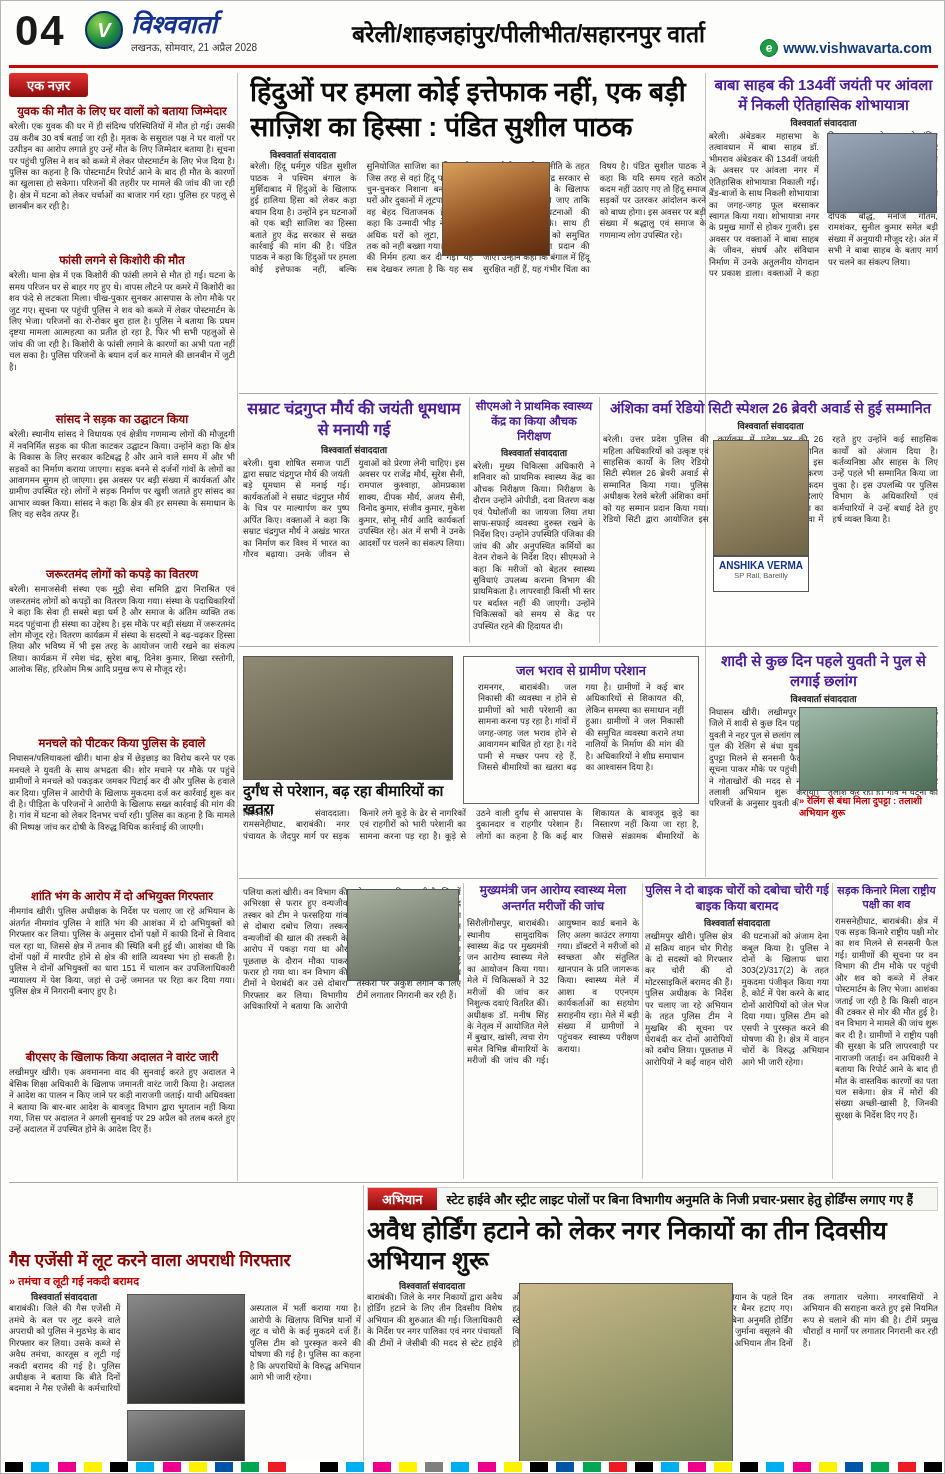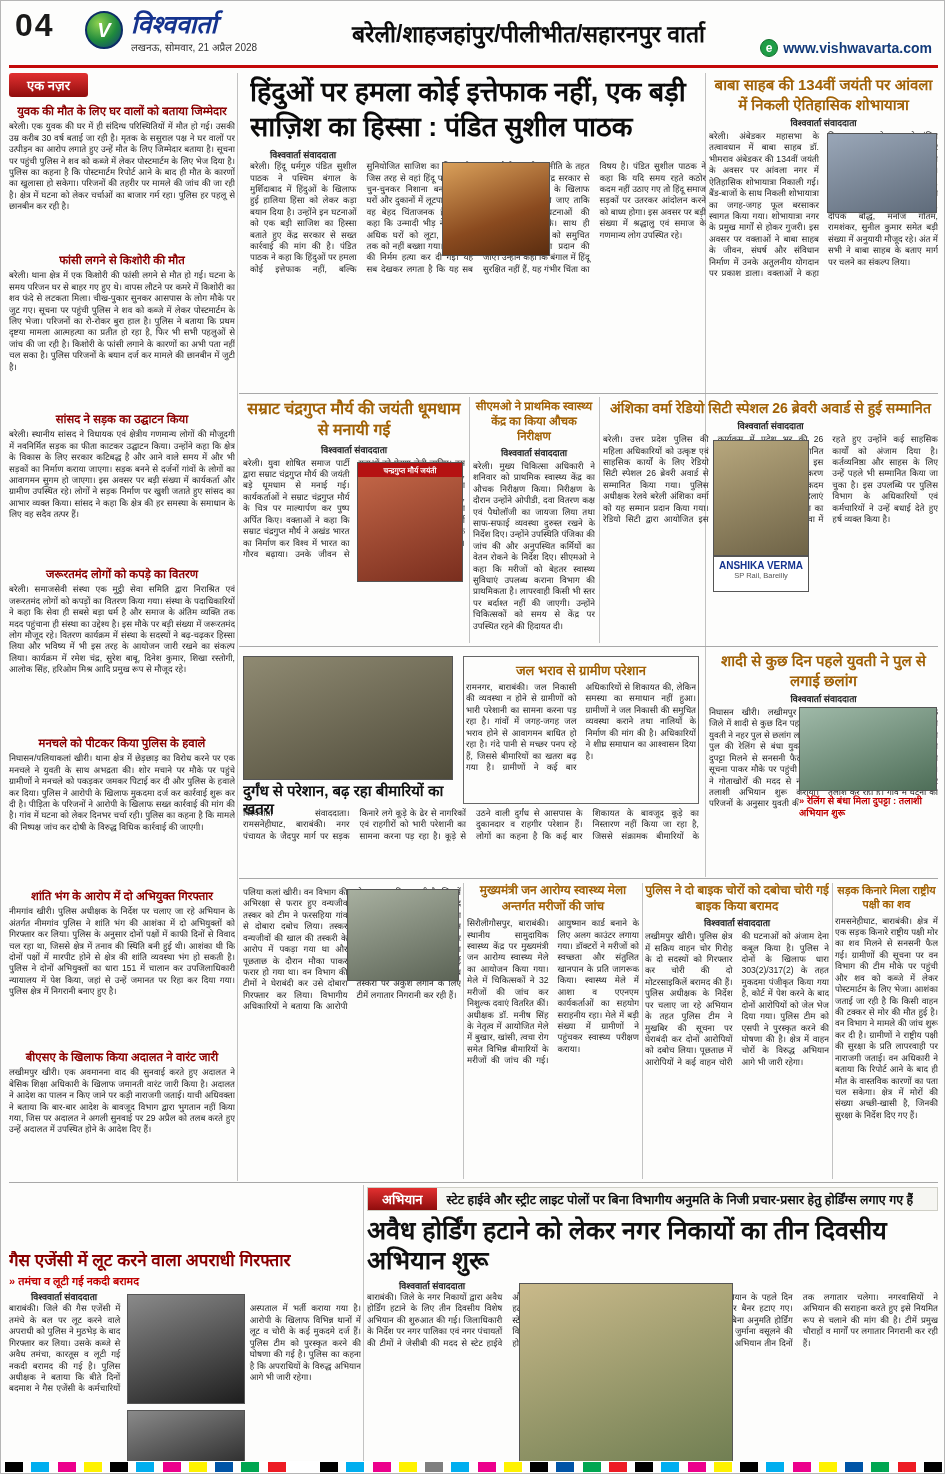--- a/index.html
+++ b/index.html
@@ -1,20 +1,20 @@
 <!DOCTYPE html>
 <html lang="hi"><head>
 <meta charset="utf-8">
 <title>Vishwavarta - Page 04</title>
 <style>
   *{margin:0;padding:0;box-sizing:border-box}
   body{background:#dcdcdc;font-family:"Liberation Sans","DejaVu Sans",sans-serif}
   .page{position:relative;width:945px;height:1474px;background:#fdfdfc;margin:0 auto;overflow:hidden;color:#111;border:1px solid #b5b5b5}
   
-  .pagenum{position:absolute;left:14px;top:6px;font-size:32px;font-weight:bold;letter-spacing:2px;color:#1a1a1a}
+  .pagenum{position:absolute;left:14px;top:6px;font-size:42px;font-weight:bold;letter-spacing:2px;color:#1a1a1a}
   .logo-wrap{position:absolute;left:84px;top:10px;display:flex;gap:8px;align-items:flex-start}
   .logo-icon{width:38px;height:38px;border-radius:50%;background:radial-gradient(circle at 35% 30%,#8fd24f,#1f8a3d 55%,#123a7a);color:#fff;display:flex;align-items:center;justify-content:center;font-size:20px;font-weight:bold;font-style:italic;border:2px solid #0d2d66}
   .logo-text{font-size:25px;font-weight:bold;font-style:italic;color:#15338e;line-height:1.05}
   .dateline{font-size:10px;color:#333;margin-top:3px}
   .section-title{position:absolute;left:295px;top:16px;width:465px;text-align:center;font-size:23px;font-weight:bold;color:#0c0c0c}
   .website{position:absolute;right:12px;top:38px;display:flex;align-items:center;gap:5px;font-size:14px;font-weight:bold;color:#123a7a}
   .e-icon{width:18px;height:18px;border-radius:50%;background:#1f9d46;color:#fff;display:flex;align-items:center;justify-content:center;font-size:12px;font-weight:bold;border:1px solid #14702f}
   .red-rule{position:absolute;left:8px;top:64px;width:929px;height:3px;background:#c30909}
   .hline{position:absolute;height:1px;background:#a8a8a8}
   .vline{position:absolute;width:1px;background:#c2c2c2}
@@ -41,23 +41,23 @@
   .ph-garbage{background:linear-gradient(160deg,#8f8a72,#4f4b3a)}
   .ph-river{background:linear-gradient(160deg,#9fb9a8,#4e6e58)}
   .ph-group{background:linear-gradient(160deg,#a8b0a0,#5c6456)}
   .ph-police{background:linear-gradient(160deg,#8fa3b5,#43586b)}
   .ph-cctv{background:linear-gradient(160deg,#8a8a8a,#1e1e1e)}
   .ph-street{background:linear-gradient(160deg,#c9b98a,#6b7b4f)}
   .ph-banner{position:absolute;left:0;right:0;top:0;background:#b51212;color:#fff;font-size:7.5px;font-weight:bold;text-align:center;padding:2px 1px}
   .ph-banner-bottom{position:absolute;left:0;right:0;bottom:0;background:#15338e;color:#ffe84d;font-size:8px;font-weight:bold;text-align:center;padding:2px 1px}
   .cap{font-size:15px;font-weight:bold;line-height:1.2;color:#111}
   .h-main{font-size:27px;line-height:1.28;font-weight:bold;color:#0b0b0b}
-  .h-c{text-align:center;font-weight:bold;color:#a16207}
+  .h-c{text-align:center;font-weight:bold;color:#4c1d95}
   .subhead-red{color:#c00000;font-weight:bold}
-  .jal-box{border:1px solid #666;padding:4px 2px;overflow:hidden}
+  .jal-box{border:1px solid #666;padding:4px 14px;overflow:hidden}
   
   .abhiyan-strip{position:absolute;left:366px;top:1186px;width:571px;height:24px;display:flex;align-items:center;background:#f6f6f2;border:1px solid #cfcfc6}
   .abhiyan-label{background:linear-gradient(#e23030,#8f0d0d);color:#fff;font-weight:bold;font-size:13px;padding:2px 14px;height:100%;display:flex;align-items:center}
   .abhiyan-text{font-size:12.5px;font-weight:bold;padding-left:10px;color:#101010;white-space:nowrap;overflow:hidden}
   .color-bar{position:absolute;left:0;top:1460px;width:945px;height:12px;display:flex;align-items:center;justify-content:space-between;padding:0 4px;background:#fff}
   .swatch{width:18px;height:10px;flex:0 0 auto}
   .caption-box{position:absolute;background:#fff;border:1px solid #555;text-align:center;overflow:hidden}
   .cap-name{font-size:10px;font-weight:bold;color:#15338e;margin-top:3px}
   .cap-sub{font-size:7.5px;color:#555}
 </style>
@@ -142,23 +142,20 @@
       <div class="body-text cols2" style="height:240px">बरेली। अंबेडकर महासभा के तत्वावधान में बाबा साहब डॉ. भीमराव अंबेडकर की 134वीं जयंती के अवसर पर आंवला नगर में ऐतिहासिक शोभायात्रा निकाली गई। बैंड-बाजों के साथ निकली शोभायात्रा का जगह-जगह फूल बरसाकर स्वागत किया गया। शोभायात्रा नगर के प्रमुख मार्गों से होकर गुजरी। इस अवसर पर वक्ताओं ने बाबा साहब के जीवन, संघर्ष और संविधान निर्माण में उनके अतुलनीय योगदान पर प्रकाश डाला। वक्ताओं ने कहा कि बाबा साहब ने समाज के वंचित वर्गों को सम्मान से जीने का अधिकार दिलाया और शिक्षित बनो, संगठित रहो, संघर्ष करो का मंत्र दिया। कार्यक्रम में हंसराज मौर्य, रवि सागर, अशोक आनंद, सीताराम, सोहन लाल, प्रेमचंद गौतम, राजेश कुमार, दीपक बौद्ध, मनोज गौतम, रामशंकर, सुनील कुमार समेत बड़ी संख्या में अनुयायी मौजूद रहे। अंत में सभी ने बाबा साहब के बताए मार्ग पर चलने का संकल्प लिया।</div>
       <div class="photo ph-crowd" style="left:118px;top:2px;width:110px;height:80px"></div>
     </div>
   </article>
 
   <article class="art" style="left:242px;top:398px;width:222px;height:244px">
     <h2 class="h-c" style="font-size:16px;line-height:1.3">सम्राट चंद्रगुप्त मौर्य की जयंती धूमधाम से मनायी गई</h2>
     <div class="byline">विश्ववार्ता संवाददाता</div>
     <div class="rel" style="height:186px">
       <div class="body-text cols2" style="height:186px">बरेली। युवा शोषित समाज पार्टी द्वारा सम्राट चंद्रगुप्त मौर्य की जयंती बड़े धूमधाम से मनाई गई। कार्यकर्ताओं ने सम्राट चंद्रगुप्त मौर्य के चित्र पर माल्यार्पण कर पुष्प अर्पित किए। वक्ताओं ने कहा कि सम्राट चंद्रगुप्त मौर्य ने अखंड भारत का निर्माण कर विश्व में भारत का गौरव बढ़ाया। उनके जीवन से युवाओं को प्रेरणा लेनी चाहिए। इस अवसर पर राजेंद्र मौर्य, सुरेश सैनी, रामपाल कुश्वाहा, ओमप्रकाश शाक्य, दीपक मौर्य, अजय सैनी, विनोद कुमार, संजीव कुमार, मुकेश कुमार, सोनू मौर्य आदि कार्यकर्ता उपस्थित रहे। अंत में सभी ने उनके आदर्शों पर चलने का संकल्प लिया।</div>
-      <div class="photo ph-event" style="left:114px;top:4px;width:106px;height:120px">
-        <div class="ph-banner">चन्द्रगुप्त मौर्य जयंती</div>
-      </div>
     </div>
   </article>
 
   <article class="art" style="left:472px;top:398px;width:122px;height:244px">
     <h2 class="h-c" style="font-size:11.5px;line-height:1.3">सीएमओ ने प्राथमिक स्वास्थ्य केंद्र का किया औचक निरीक्षण</h2>
     <div class="byline">विश्ववार्ता संवाददाता</div>
     <div class="body-text" style="height:172px">बरेली। मुख्य चिकित्सा अधिकारी ने शनिवार को प्राथमिक स्वास्थ्य केंद्र का औचक निरीक्षण किया। निरीक्षण के दौरान उन्होंने ओपीडी, दवा वितरण कक्ष एवं पैथोलॉजी का जायजा लिया तथा साफ-सफाई व्यवस्था दुरुस्त रखने के निर्देश दिए। उन्होंने उपस्थिति पंजिका की जांच की और अनुपस्थित कर्मियों का वेतन रोकने के निर्देश दिए। सीएमओ ने कहा कि मरीजों को बेहतर स्वास्थ्य सुविधाएं उपलब्ध कराना विभाग की प्राथमिकता है। लापरवाही किसी भी स्तर पर बर्दाश्त नहीं की जाएगी। उन्होंने चिकित्सकों को समय से केंद्र पर उपस्थित रहने की हिदायत दी।</div>
   </article>
 
   <article class="art" style="left:602px;top:398px;width:335px;height:244px">

